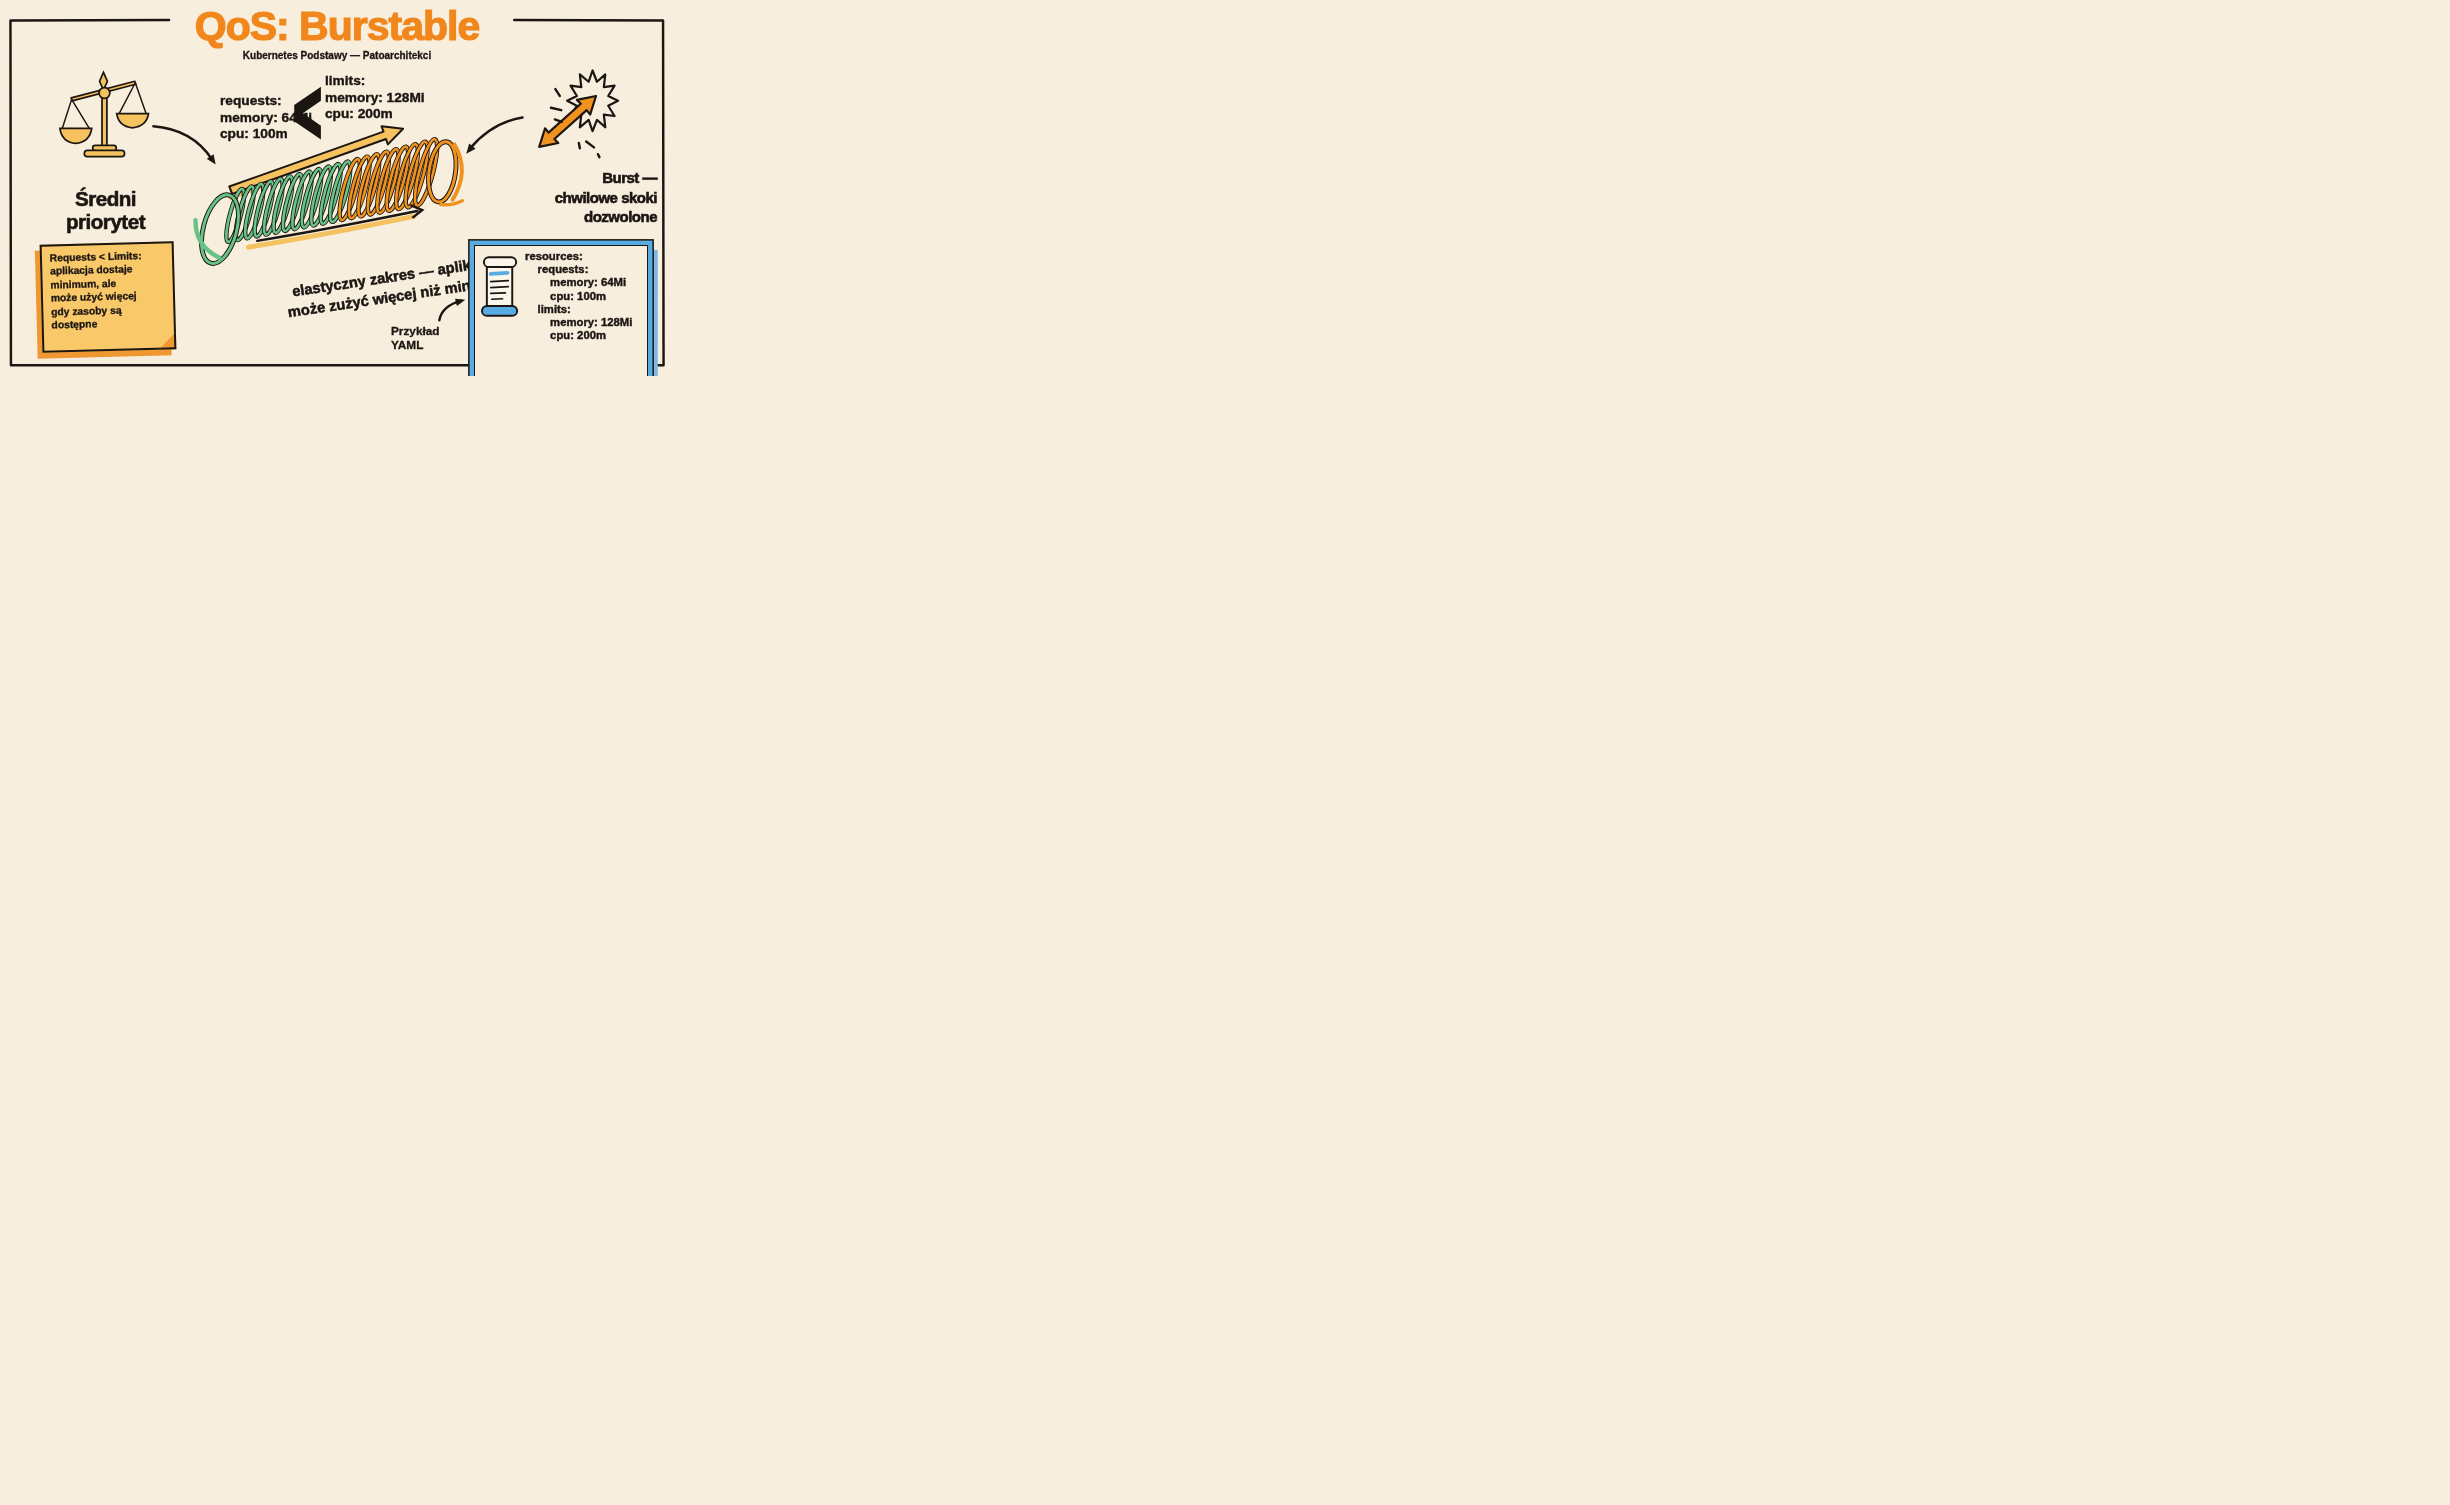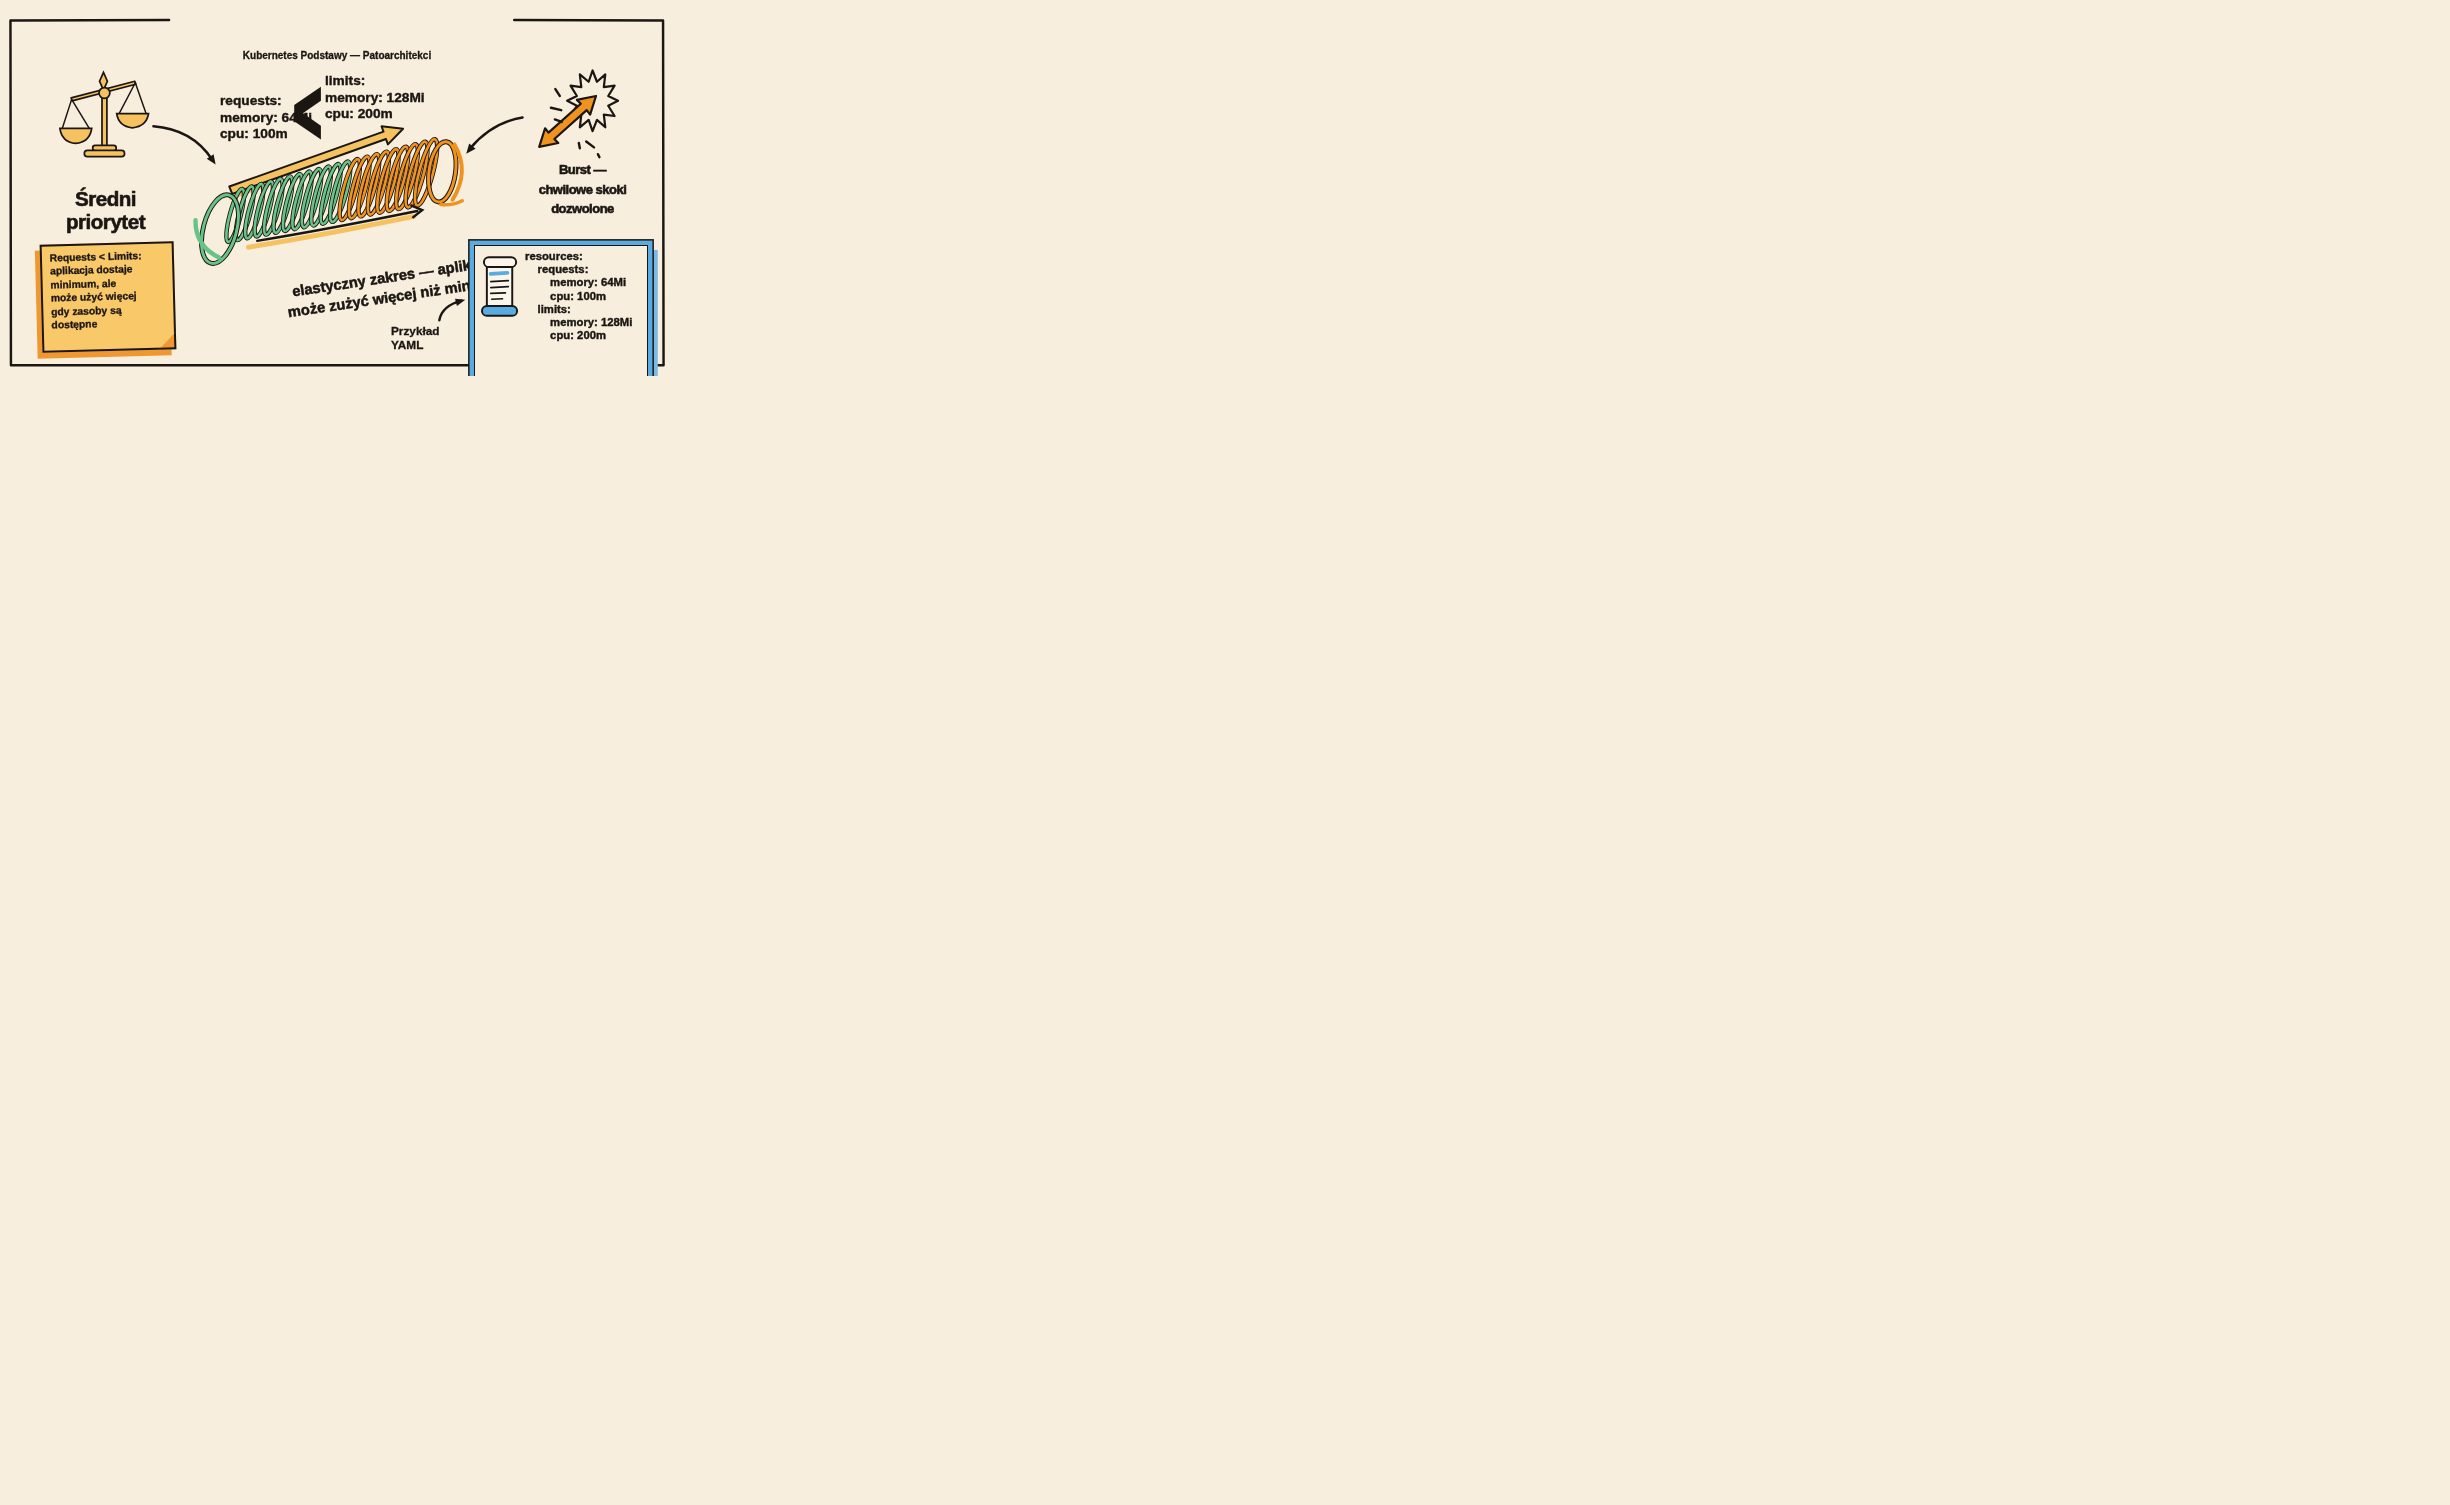--- a/index.html
+++ b/index.html
@@ -13,21 +13,21 @@
          color:var(--title_orange);letter-spacing:-1px;-webkit-text-stroke:1.2px var(--title_orange);}
   .subtitle{left:0;right:0;top:50px;text-align:center;font-size:10px;line-height:11.8px;
             -webkit-text-stroke:0.3px var(--ink);}
   .res-block{font-size:13.7px;line-height:16.7px;-webkit-text-stroke:0.4px var(--ink);}
   .req{left:220px;top:93px;}
   .lim{left:325px;top:73px;}
   .op{left:280px;top:76px;width:55px;height:74px;line-height:74px;text-align:center;
       font-size:74px;-webkit-text-stroke:3.4px var(--ink);transform:scale(0.66,1.17);}
   .big-label{text-align:center;-webkit-text-stroke:0.6px var(--ink);letter-spacing:-0.5px;}
   .left-label{left:32px;top:187px;width:147px;font-size:20.6px;line-height:23px;}
-  .right-label{left:508px;top:160px;width:149px;font-size:13px;line-height:19.6px;}
+  .right-label{left:508px;top:168px;width:149px;font-size:15px;line-height:19.6px;text-align:right;}
   .caption{left:255px;top:266px;width:284px;text-align:center;font-size:14.7px;line-height:20px;
            transform:rotate(-8.5deg);-webkit-text-stroke:0.5px var(--ink);}
   .note{left:41px;top:243px;width:134px;height:108px;transform:rotate(-1.5deg);
         background:var(--note_yellow);border:2px solid var(--ink);box-sizing:border-box;
         box-shadow:-4.9px 5.9px 0 0 var(--note_shadow);}
   .note-text{position:absolute;left:7.8px;top:4.9px;right:4.9px;font-size:10.3px;line-height:13.5px;
              -webkit-text-stroke:0.3px var(--ink);}
   .note-fold{position:absolute;right:-2px;bottom:-2px;width:17.6px;height:17.6px;
              background:var(--note_shadow);border:2px solid var(--ink);box-sizing:border-box;
              clip-path:polygon(0 100%,100% 0,100% 100%);}
@@ -146,20 +146,21 @@
         <path class="ink-s" stroke-width="5" stroke-linecap="round" d="M 1134 182 L 1143 196 M 1125 220 L 1146 225 M 1133 244 L 1147 249 M 1182 292 L 1184 303 M 1197 289 L 1213 301 M 1221 315 L 1224 321"></path>
       </g>
     </g>
 
     <g>
       <path class="ink-s" stroke-width="5" stroke-linecap="round" d="M 897 654 Q 902 625 942 614"></path>
       <polygon fill="var(--ink)" points="950,612 933,625 929,610"></polygon>
     </g>
   </svg>
 
+  <div class="txt title">QoS: Burstable</div>
   <div class="txt subtitle">Kubernetes Podstawy — Patoarchitekci</div>
 
   <div class="txt res-block req">
     <div>requests:</div>
     <div>memory: 64Mi</div>
     <div>cpu: 100m</div>
   </div>
 
   <div class="txt op">&lt;</div>
 

